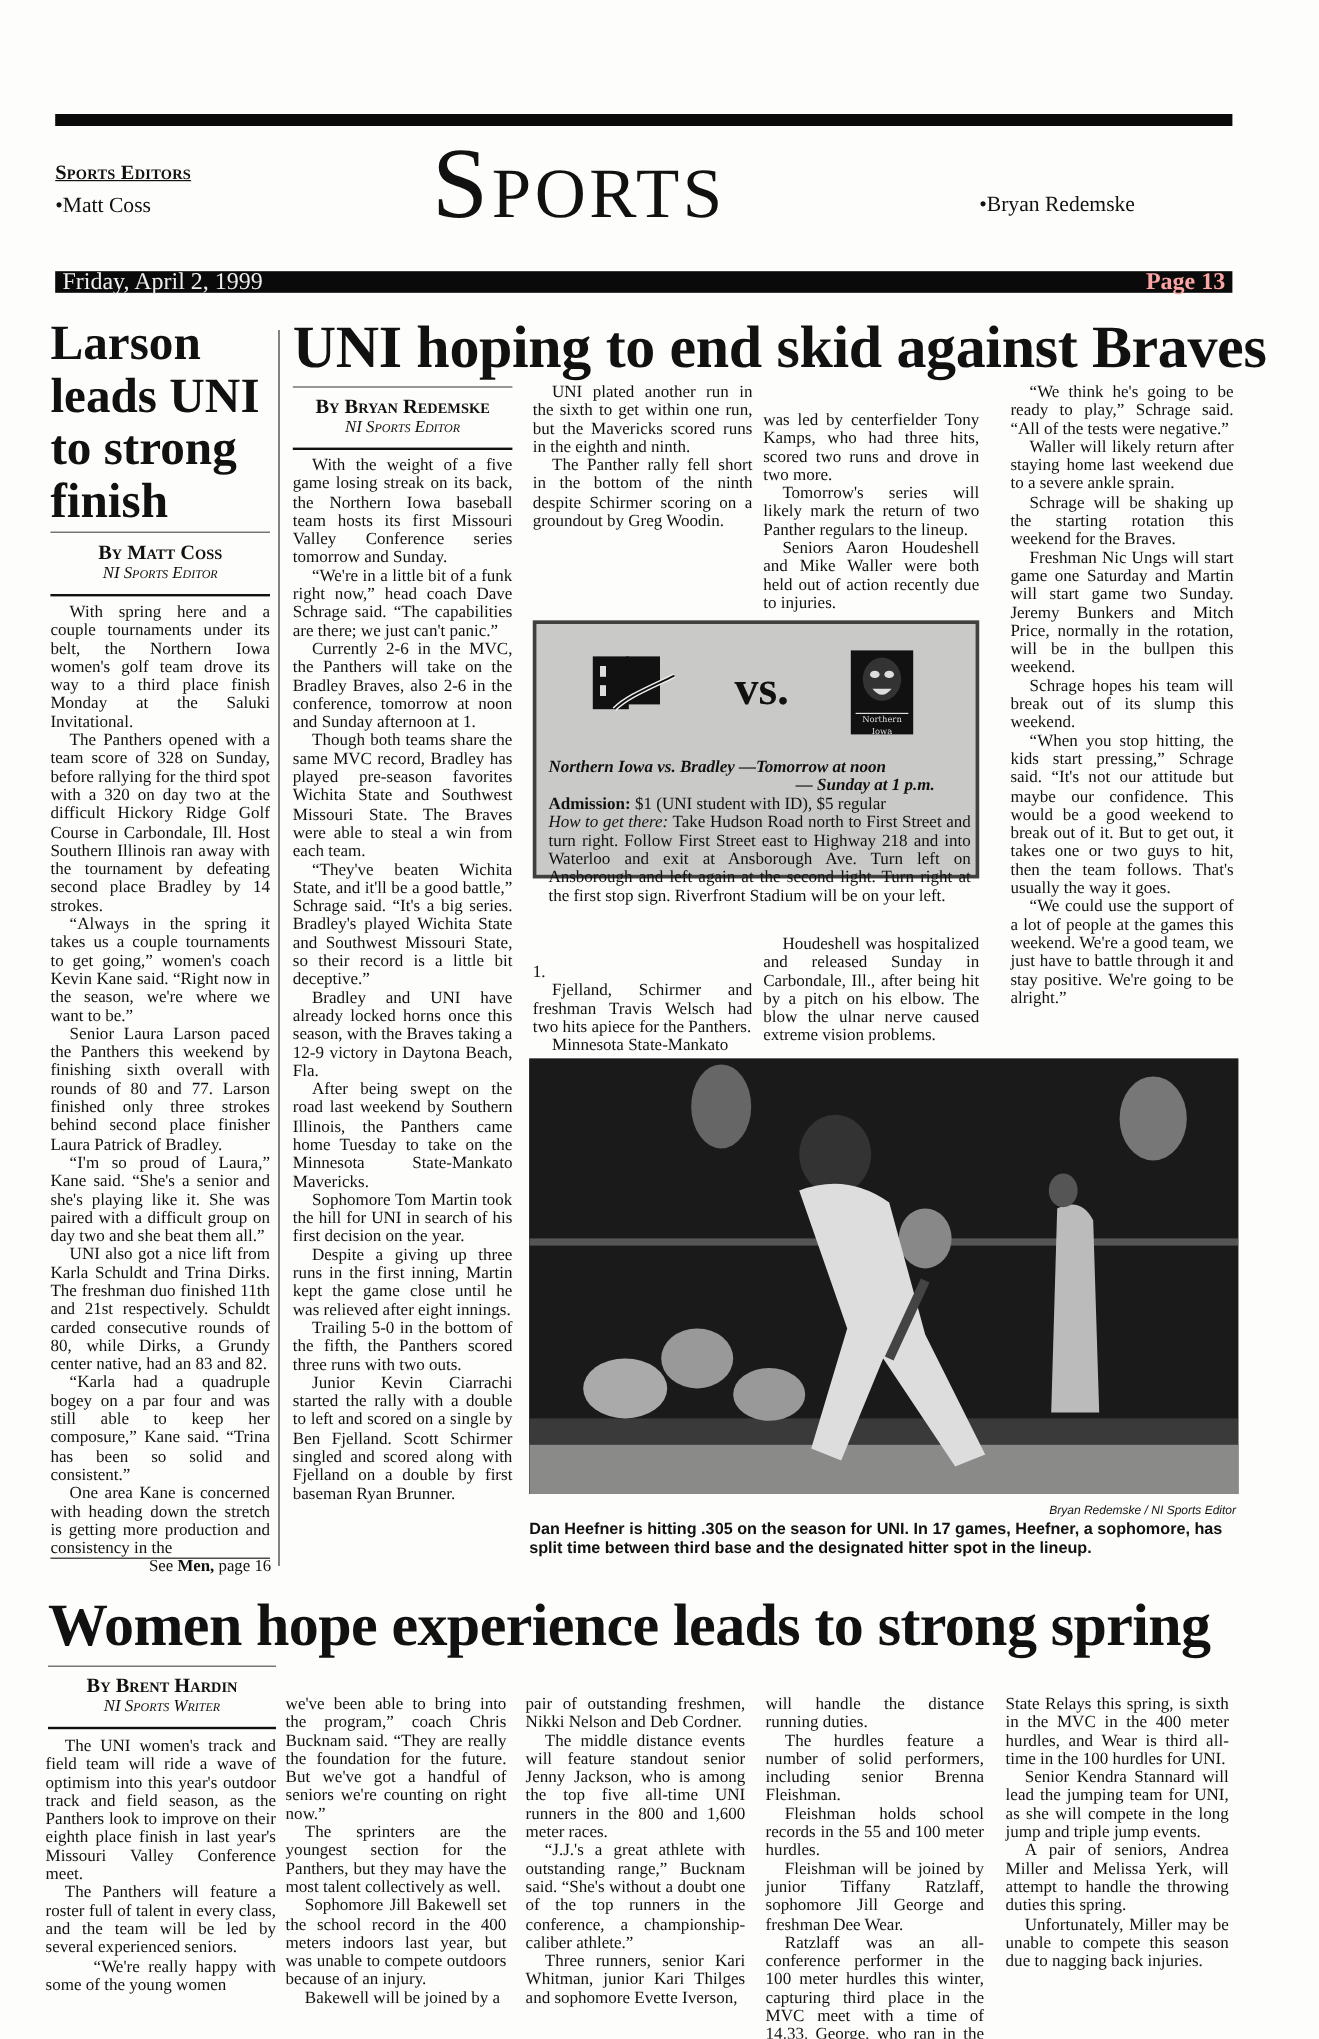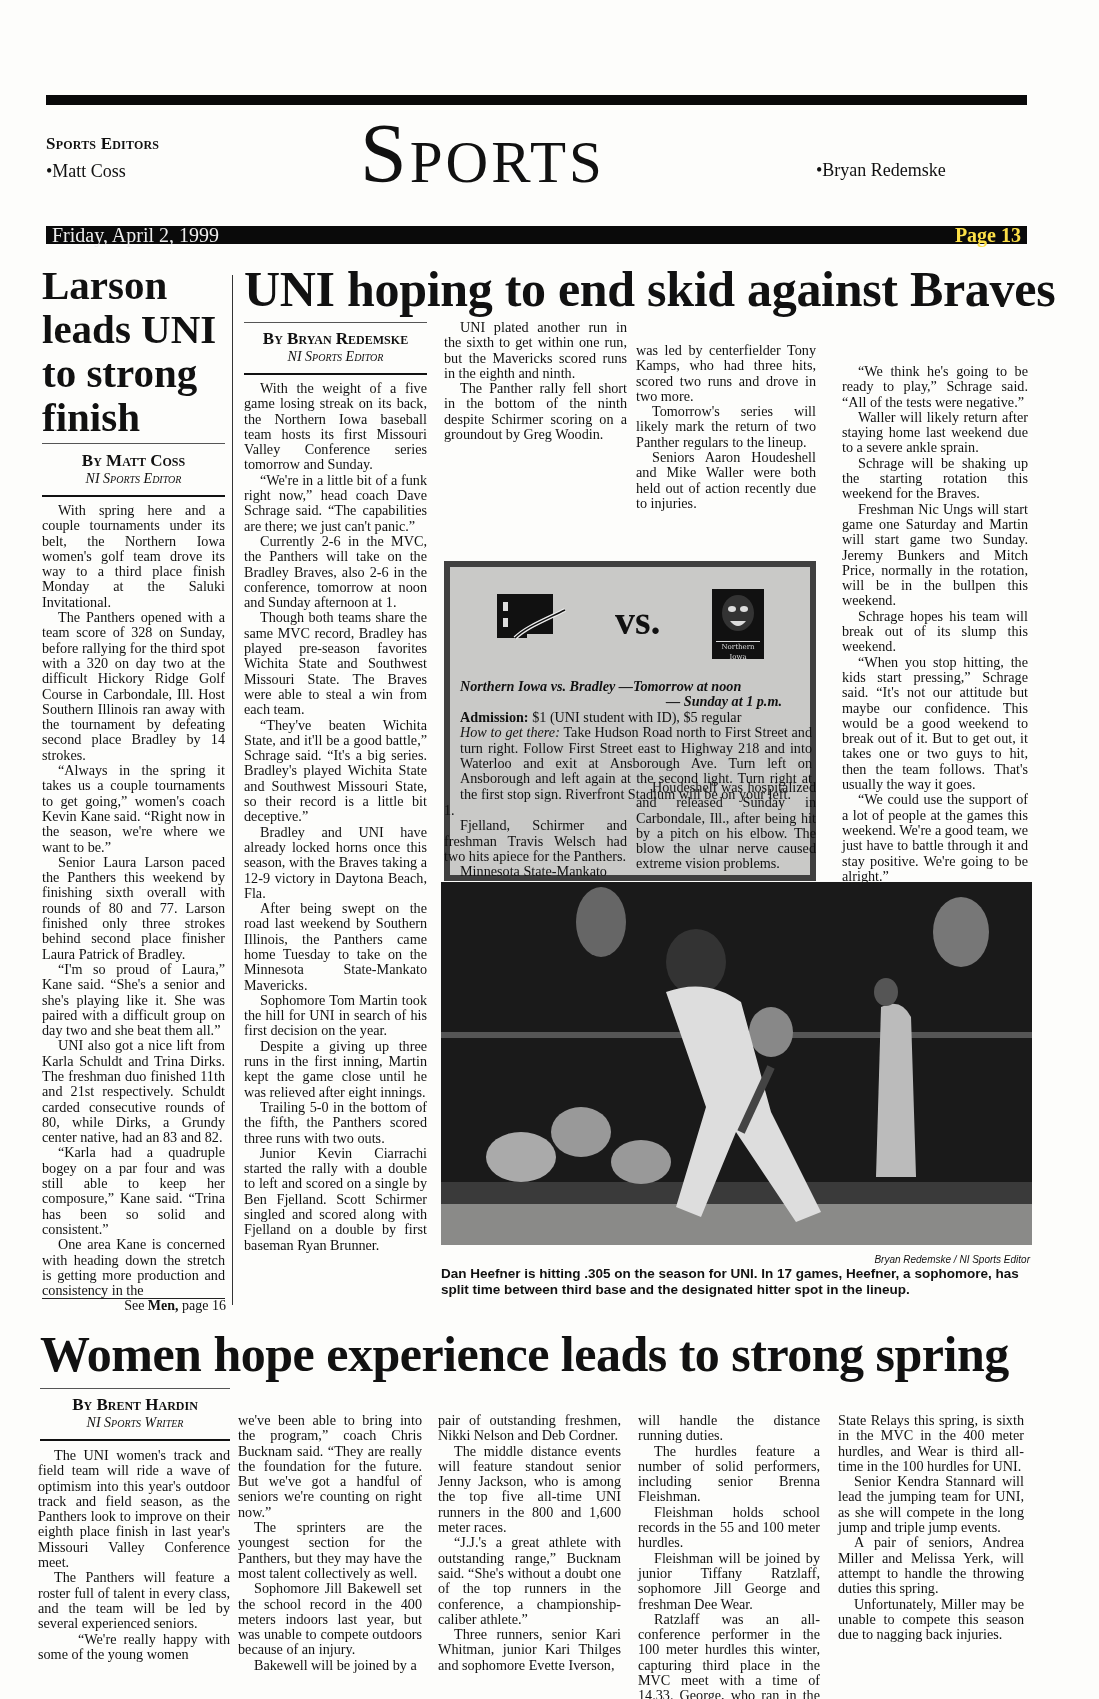--- a/index.html
+++ b/index.html
@@ -1,41 +1,41 @@
 <!DOCTYPE html>
 <html><head>
 <meta charset="utf-8">
 <style>
   * { box-sizing: border-box; margin: 0; padding: 0; }
   html, body { width: 1099px; height: 1699px; background: #fdfdfb; overflow: hidden; }
   body { position: relative; font-family: "DejaVu Serif", serif; color: #111; }
   .abs { position: absolute; }
   .topbar { left: 46px; top: 95px; width: 981px; height: 10px; background: #0a0a0a; }
-  .editors-label { left: 46px; top: 134px; font-family: "Liberation Serif", serif; font-size: 17px; font-variant: small-caps; font-weight: 600; letter-spacing: 0.2px; }
+  .editors-label { left: 46px; top: 134px; font-family: "Liberation Serif", serif; font-size: 17px; font-variant: small-caps; font-weight: 600; letter-spacing: 0.2px; text-decoration: underline; }
   .editor1 { left: 46px; top: 161px; font-family: "Liberation Serif", serif; font-size: 18px; }
   .editor2 { left: 816px; top: 160px; font-family: "Liberation Serif", serif; font-size: 18px; }
   .masthead { left: 360px; top: 112px; font-family: "Liberation Serif", serif; font-size: 84px; font-variant: small-caps; letter-spacing: 3px; line-height: 1; }
   .datebar { left: 46px; top: 226px; width: 981px; height: 18px; background: #0a0a0a; color: #eee; font-family: "Liberation Serif", serif; font-size: 20px; line-height: 18px; padding: 0 6px; display: flex; justify-content: space-between; }
-  .datebar .pg { font-weight: bold; color: #fde047; }
+  .datebar .pg { font-weight: bold; color: #fca5a5; }
 
   .col { font-family: "Liberation Serif", serif; font-size: 14.2px; line-height: 15.3px; text-align: justify; }
   .col p { text-indent: 16px; }
   .col p.noind { text-indent: 0; margin-top: 23px; }
 
   .hl-left { left: 42px; top: 263px; width: 182px; font-family: "Liberation Serif", serif; font-weight: bold; font-size: 41px; line-height: 44px; }
   .hl-main { left: 244px; top: 262px; width: 790px; font-family: "Liberation Serif", serif; font-weight: bold; font-size: 50px; line-height: 54px; letter-spacing: -0.3px; white-space: nowrap; }
   .vrule { left: 232px; top: 275px; width: 1px; height: 1030px; background: #333; }
 
   .byline { text-align: center; font-family: "Liberation Serif", serif; }
   .byline .name { font-weight: bold; font-variant: small-caps; font-size: 17px; line-height: 20px; }
   .byline .role { font-style: italic; font-variant: small-caps; font-size: 14px; line-height: 16px; }
   .rule-thin { border-top: 1px solid #555; }
   .rule-thick { border-top: 2px solid #111; }
 
-  .infobox { left: 444px; top: 517px; width: 372px; height: 320px; background: #c9c9c7; border: 6px solid #404040; margin-top: 44px; }
+  .infobox { left: 444px; top: 517px; width: 372px; height: 215px; background: #c9c9c7; border: 3px solid #404040; }
   .logo-bu { left: 45px; top: 25px; width: 78px; height: 52px; }
   .vs { left: 165px; top: 30px; font-family: "Liberation Serif", serif; font-weight: bold; font-size: 40px; }
   .logo-uni { left: 262px; top: 22px; width: 52px; height: 70px; background: #111; color: #ddd; font-size: 7px; text-align: center; }
   .infotext { left: 10px; top: 112px; width: 352px; font-family: "Liberation Serif", serif; font-size: 14.2px; line-height: 15.4px; text-align: justify; }
   .infotext .game { font-weight: bold; font-style: italic; }
   .infotext .game2 { font-weight: bold; font-style: italic; text-align: right; padding-right: 30px; }
 
   .photo { left: 441px; top: 882px; width: 591px; height: 363px; background: #1d1d1d; overflow: hidden; }
   .credit { left: 700px; top: 1254px; width: 330px; text-align: right; font-family: "Liberation Sans", sans-serif; font-style: italic; font-size: 10px; }
   .caption { left: 441px; top: 1266px; width: 590px; font-family: "Liberation Sans", sans-serif; font-weight: bold; font-size: 13.5px; line-height: 16px; }
@@ -147,21 +147,21 @@
 
 <div class="abs col" style="left:444px; top:780px; width:183px;">
   <p class="noind">1.</p>
   <p>Fjelland, Schirmer and freshman Travis Welsch had two hits apiece for the Panthers.</p>
   <p>Minnesota State-Mankato</p>
 </div>
 <div class="abs col" style="left:636px; top:780px; width:180px;">
   <p>Houdeshell was hospitalized and released Sunday in Carbondale, Ill., after being hit by a pitch on his elbow. The blow the ulnar nerve caused extreme vision problems.</p>
 </div>
 
-<div class="abs col" style="left:842px; top:320px; width:186px;margin-top:44px;">
+<div class="abs col" style="left:842px; top:320px; width:186px;">
   <p>“We think he's going to be ready to play,” Schrage said. “All of the tests were negative.”</p>
   <p>Waller will likely return after staying home last weekend due to a severe ankle sprain.</p>
   <p>Schrage will be shaking up the starting rotation this weekend for the Braves.</p>
   <p>Freshman Nic Ungs will start game one Saturday and Martin will start game two Sunday. Jeremy Bunkers and Mitch Price, normally in the rotation, will be in the bullpen this weekend.</p>
   <p>Schrage hopes his team will break out of its slump this weekend.</p>
   <p>“When you stop hitting, the kids start pressing,” Schrage said. “It's not our attitude but maybe our confidence. This would be a good weekend to break out of it. But to get out, it takes one or two guys to hit, then the team follows. That's usually the way it goes.</p>
   <p>“We could use the support of a lot of people at the games this weekend. We're a good team, we just have to battle through it and stay positive. We're going to be alright.”</p>
 </div>
 
 <div class="abs photo" title="Baseball batter mid-swing in front of dugout">

